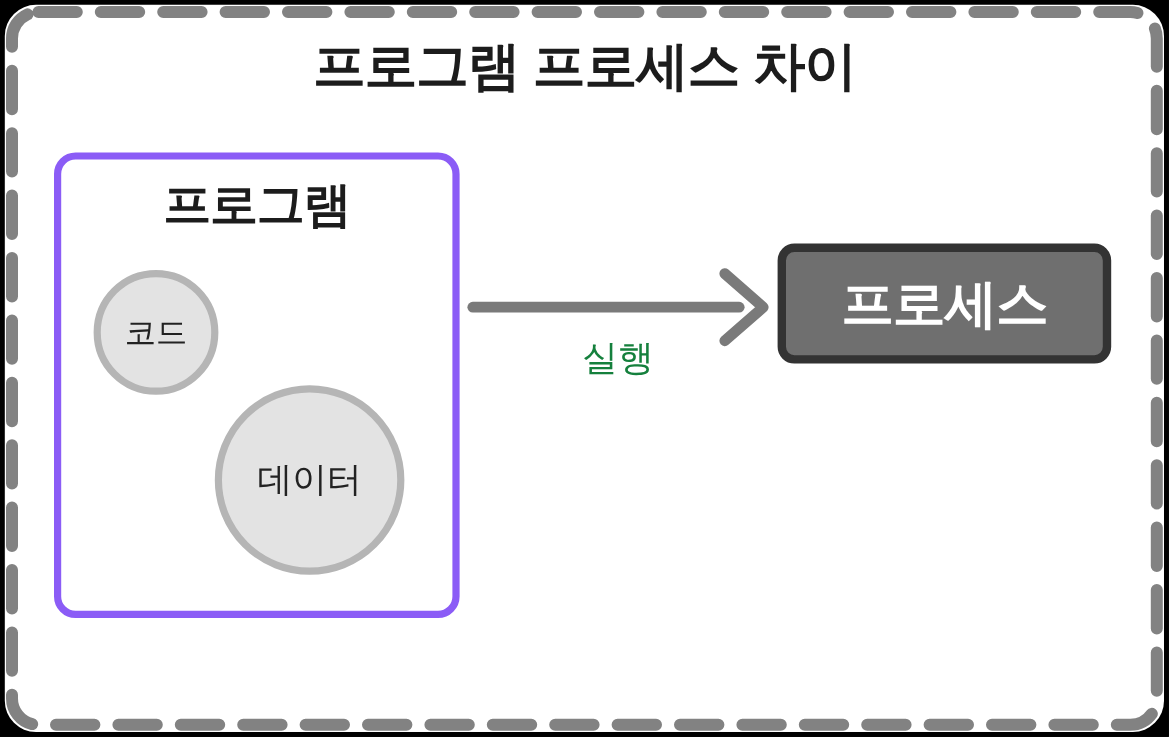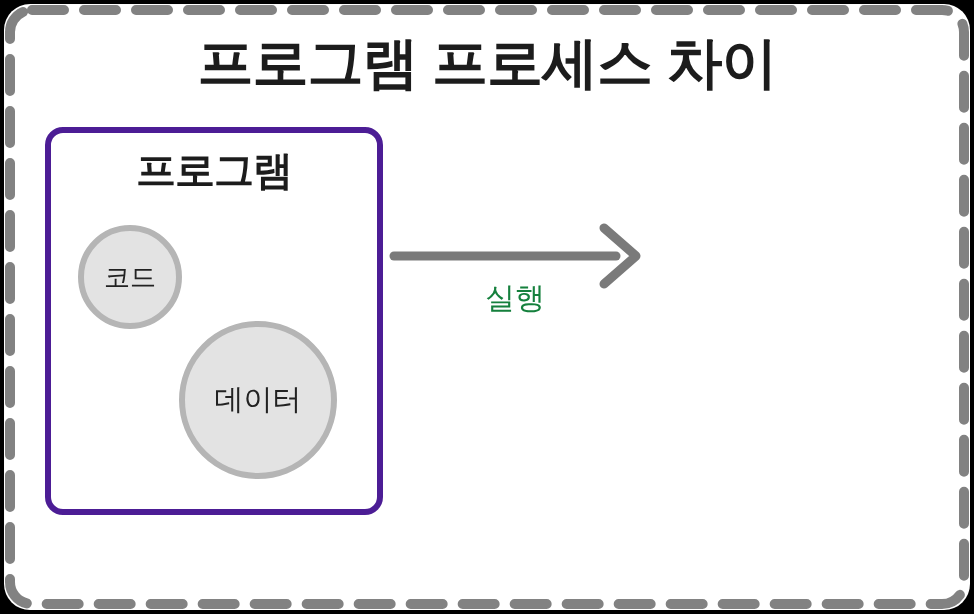--- a/index.html
+++ b/index.html
@@ -27,32 +27,32 @@
   .border-svg, .arrow-svg {
     position: absolute;
     left: 0; top: 0;
     pointer-events: none;
   }
   .page-title {
     position: absolute;
     left: 0; top: 26px;
     width: 974px;
     text-align: center;
-    font-size: 56px;
+    font-size: 44px;
     font-weight: 800;
     color: #1c1c1c;
     letter-spacing: -1px;
   }
   .program-box {
     position: absolute;
     left: 45px; top: 127px;
     width: 338px; height: 388px;
     box-sizing: border-box;
     background: #ffffff;
-    border: 6px solid #4c1d95;
+    border: 6px solid #8b5cf6;
     border-radius: 18px;
   }
   .program-label {
     position: absolute;
     left: 0; top: 10px;
     width: 100%;
     text-align: center;
     font-size: 40px;
     font-weight: 800;
     color: #1c1c1c;
@@ -132,14 +132,17 @@
     <span>코드</span>
   </div>
 
   <svg class="arrow-svg" width="974" height="614" viewBox="0 0 974 614">
     <line x1="394" y1="256" x2="616" y2="256" stroke="#7a7a7a" stroke-width="9" stroke-linecap="round"></line>
     <polyline points="604,228 636,256 604,284" fill="none" stroke="#7a7a7a" stroke-width="9" stroke-linecap="round" stroke-linejoin="round"></polyline>
   </svg>
 
   <div class="execution-label">실행</div>
 
+  <div class="process-box">
+    <span class="process-label">프로세스</span>
+  </div>
 
 </div>
 
 </body></html>

